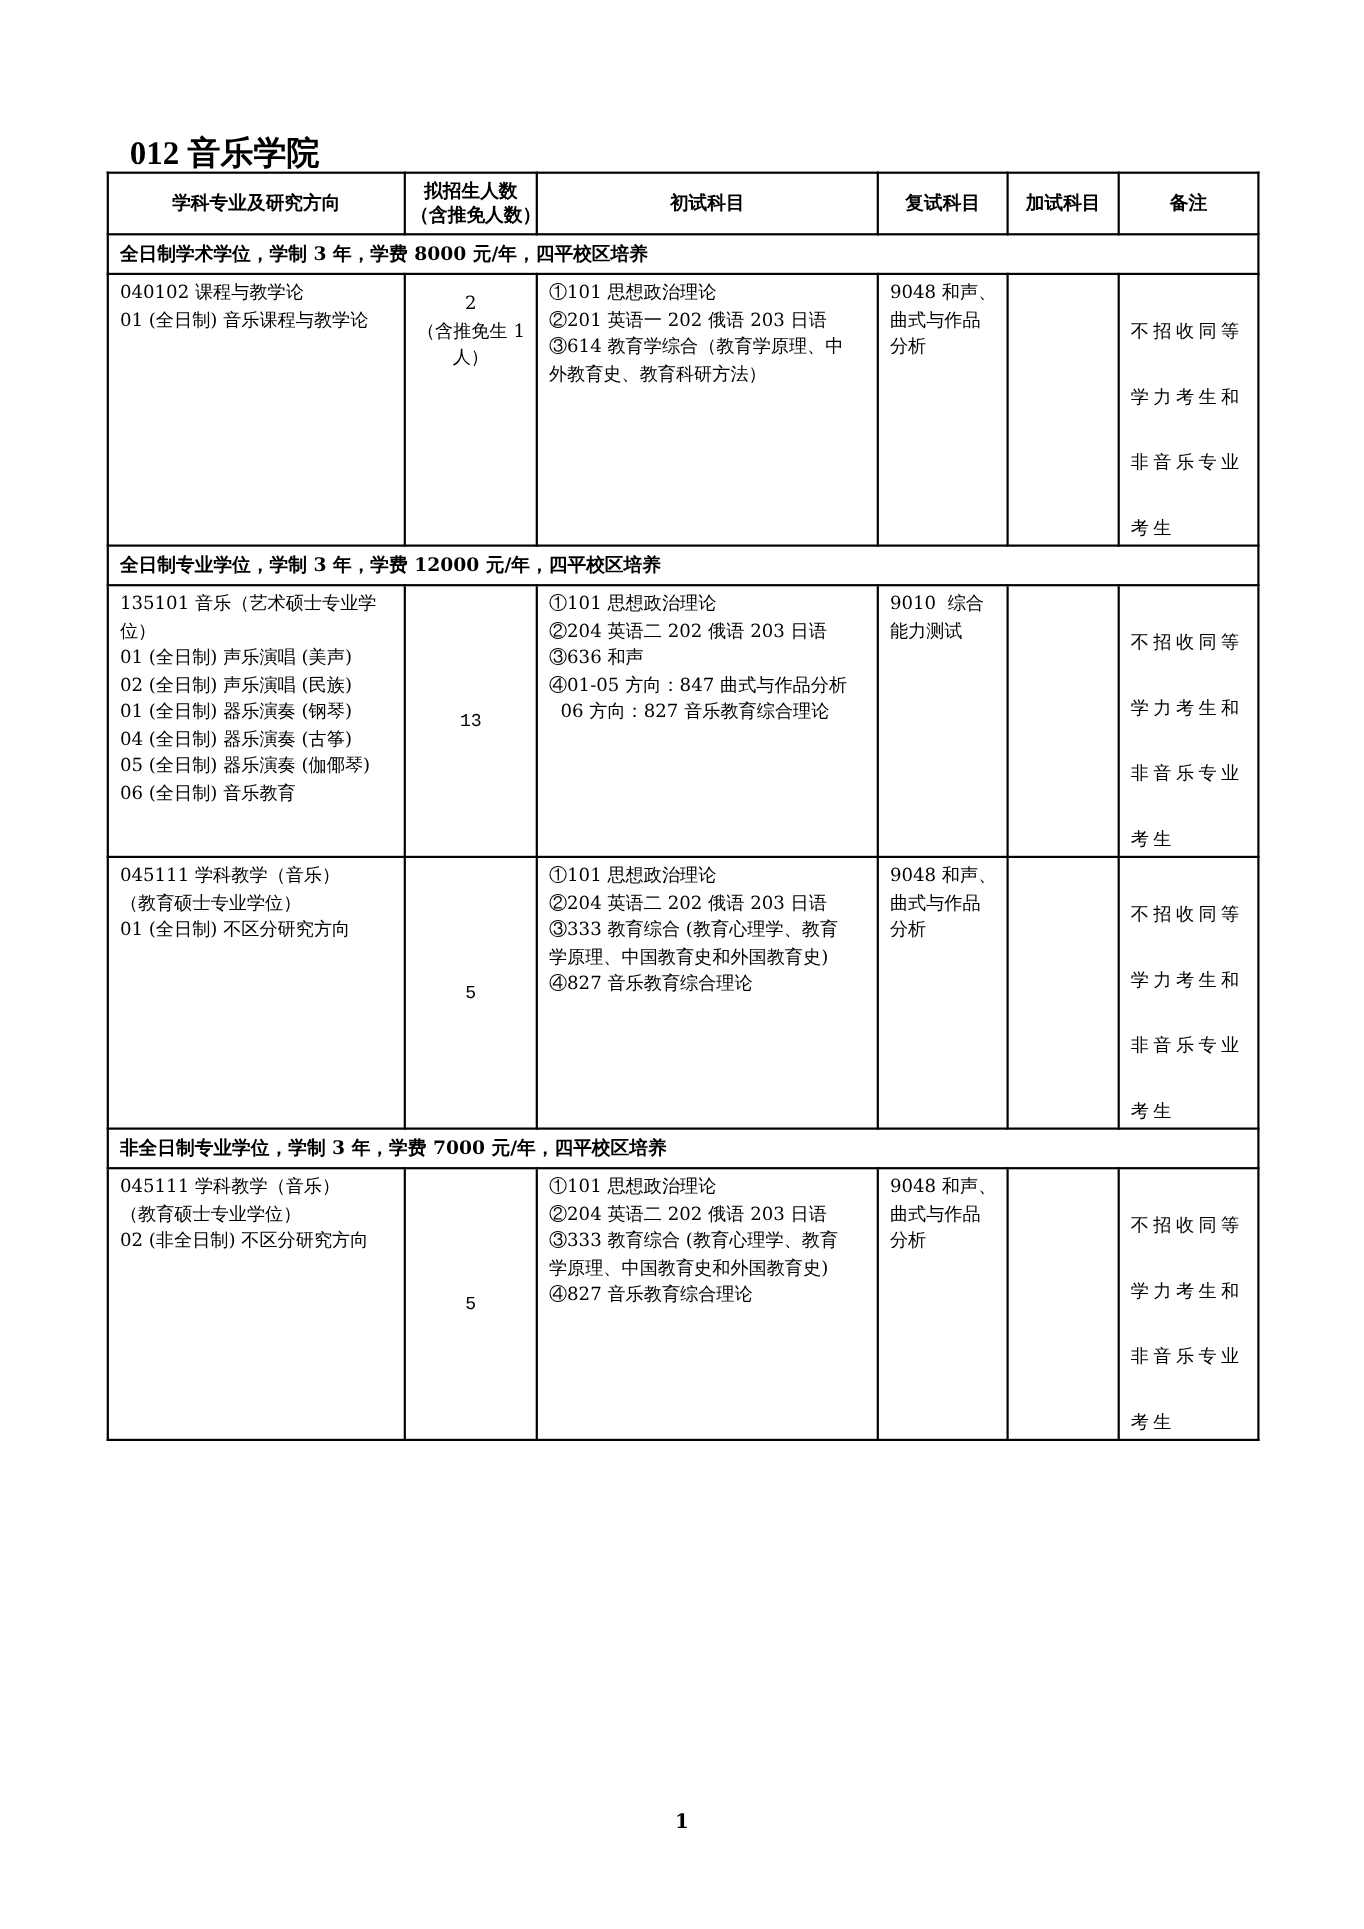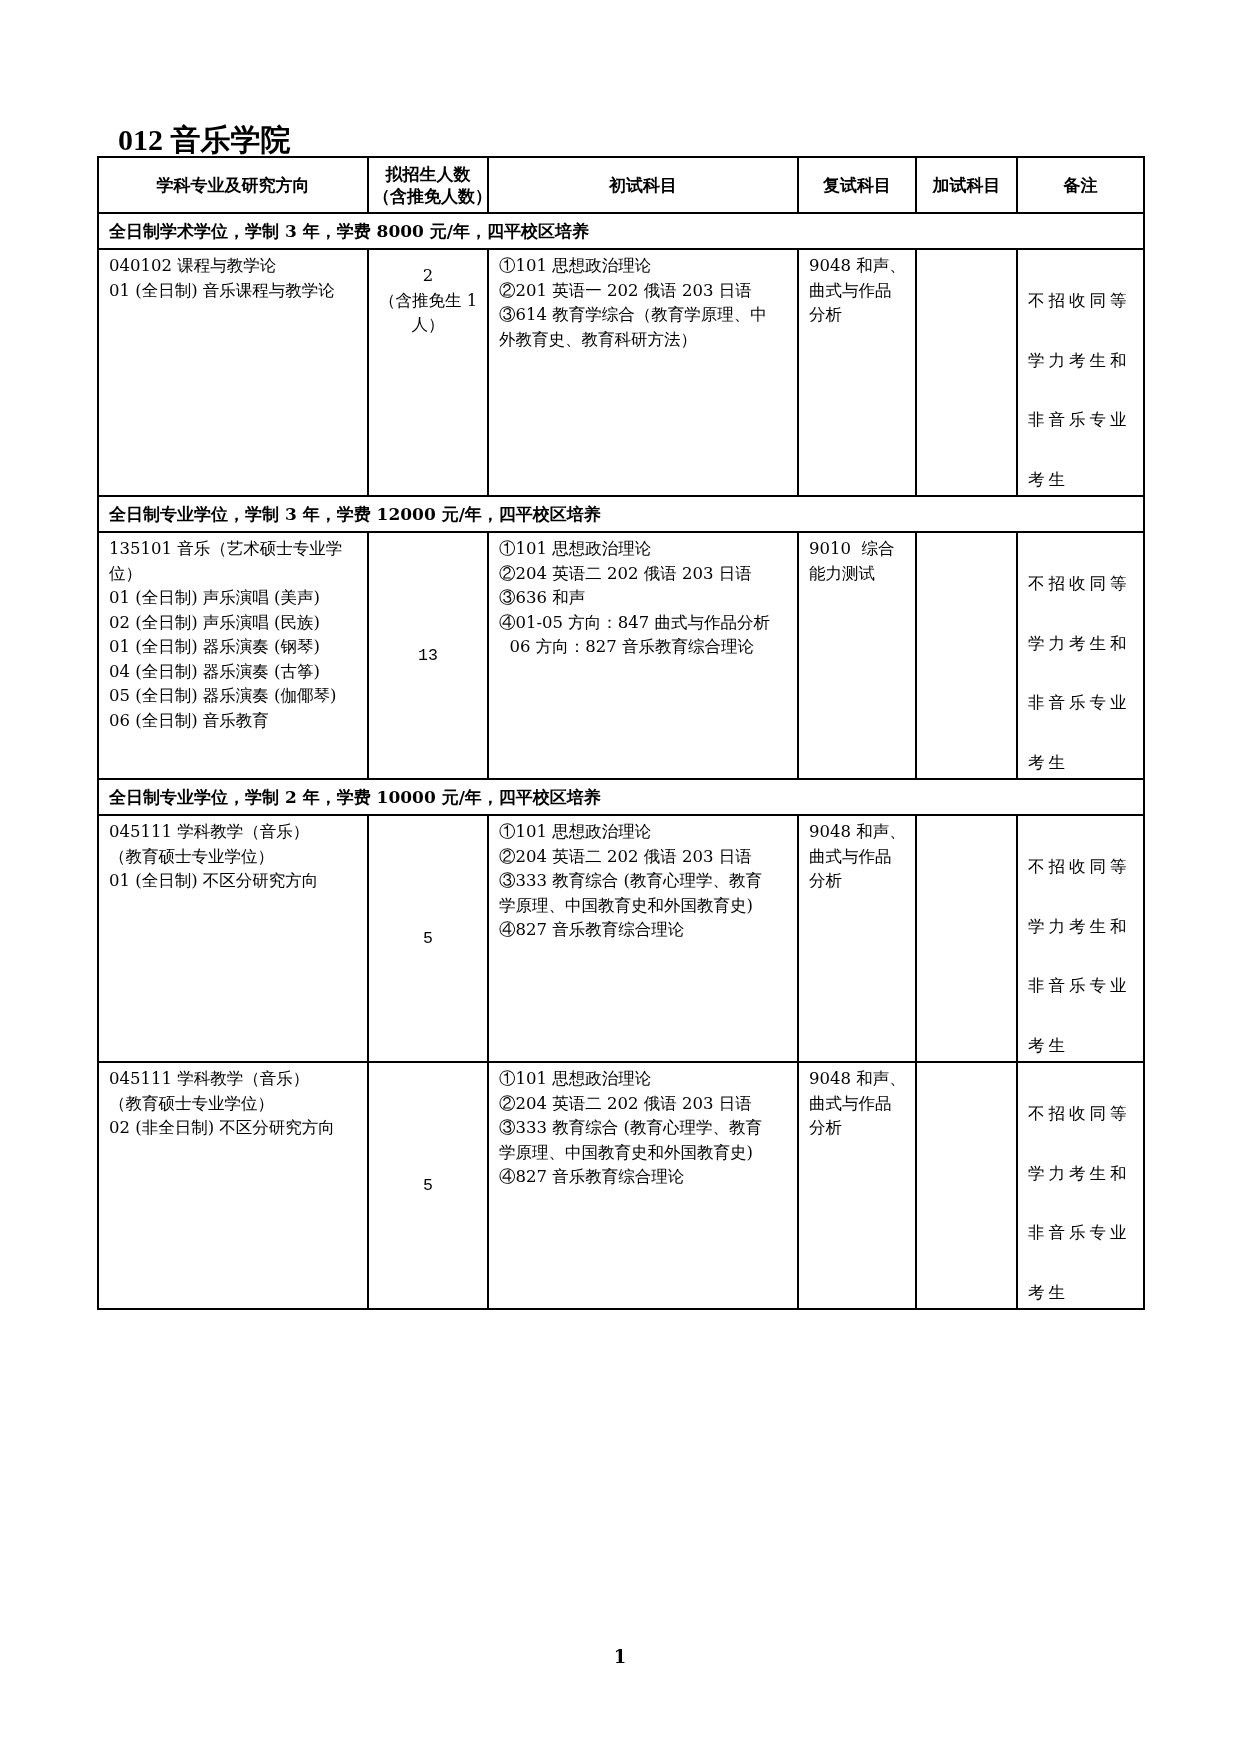--- a/index.html
+++ b/index.html
@@ -107,23 +107,20 @@
       </td>
       <td></td>
       <td class="remark">
         <span class="line">不招收同等</span>
         <span class="line">学力考生和</span>
         <span class="line">非音乐专业</span>
         <span class="line">考生</span>
       </td>
     </tr>
 
-    <tr>
-      <td class="section" colspan="6">全日制专业学位，学制 2 年，学费 10000 元/年，四平校区培养</td>
-    </tr>
     <tr style="height:118px">
       <td>
         <span class="line">045111 学科教学（音乐）</span>
         <span class="line">（教育硕士专业学位）</span>
         <span class="line">01 (全日制) 不区分研究方向</span>
       </td>
       <td class="num">
         <span class="line">5</span>
       </td>
       <td>
@@ -140,20 +137,23 @@
       </td>
       <td></td>
       <td class="remark">
         <span class="line">不招收同等</span>
         <span class="line">学力考生和</span>
         <span class="line">非音乐专业</span>
         <span class="line">考生</span>
       </td>
     </tr>
 
+    <tr>
+      <td class="section" colspan="6">非全日制专业学位，学制 3 年，学费 7000 元/年，四平校区培养</td>
+    </tr>
     <tr style="height:118px">
       <td>
         <span class="line">045111 学科教学（音乐）</span>
         <span class="line">（教育硕士专业学位）</span>
         <span class="line">02 (非全日制) 不区分研究方向</span>
       </td>
       <td class="num">
         <span class="line">5</span>
       </td>
       <td>

